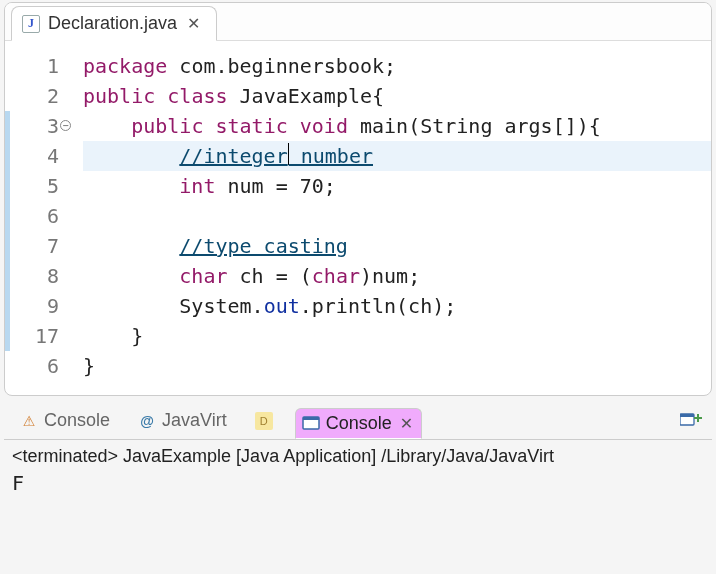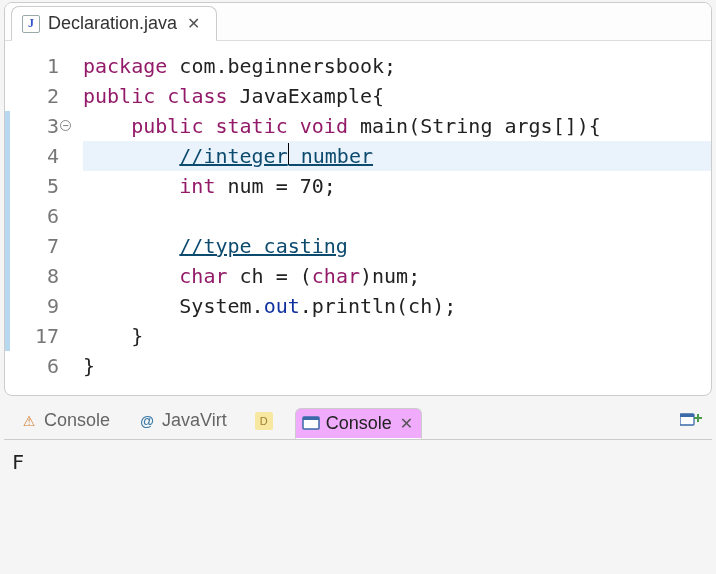--- a/index.html
+++ b/index.html
@@ -233,15 +233,16 @@
     <span class="new-console">
       <svg width="22" height="18" viewBox="0 0 22 18">
           <rect x="0" y="4" width="14" height="11" rx="1" fill="#fff" stroke="#3a6aa8" stroke-width="1.3"></rect>
           <rect x="0" y="4" width="14" height="3" fill="#3a6aa8"></rect>
           <line x1="18" y1="4" x2="18" y2="12" stroke="#4a9a4a" stroke-width="2"></line>
           <line x1="14" y1="8" x2="22" y2="8" stroke="#4a9a4a" stroke-width="2"></line>
         </svg>
     </span>
   </div>
   <div class="console-body">
+    <div class="console-status">&lt;terminated&gt; JavaExample [Java Application] /Library/Java/JavaVirt</div>
     <div class="console-output">F</div>
   </div>
 </div>
 
 </body></html>

